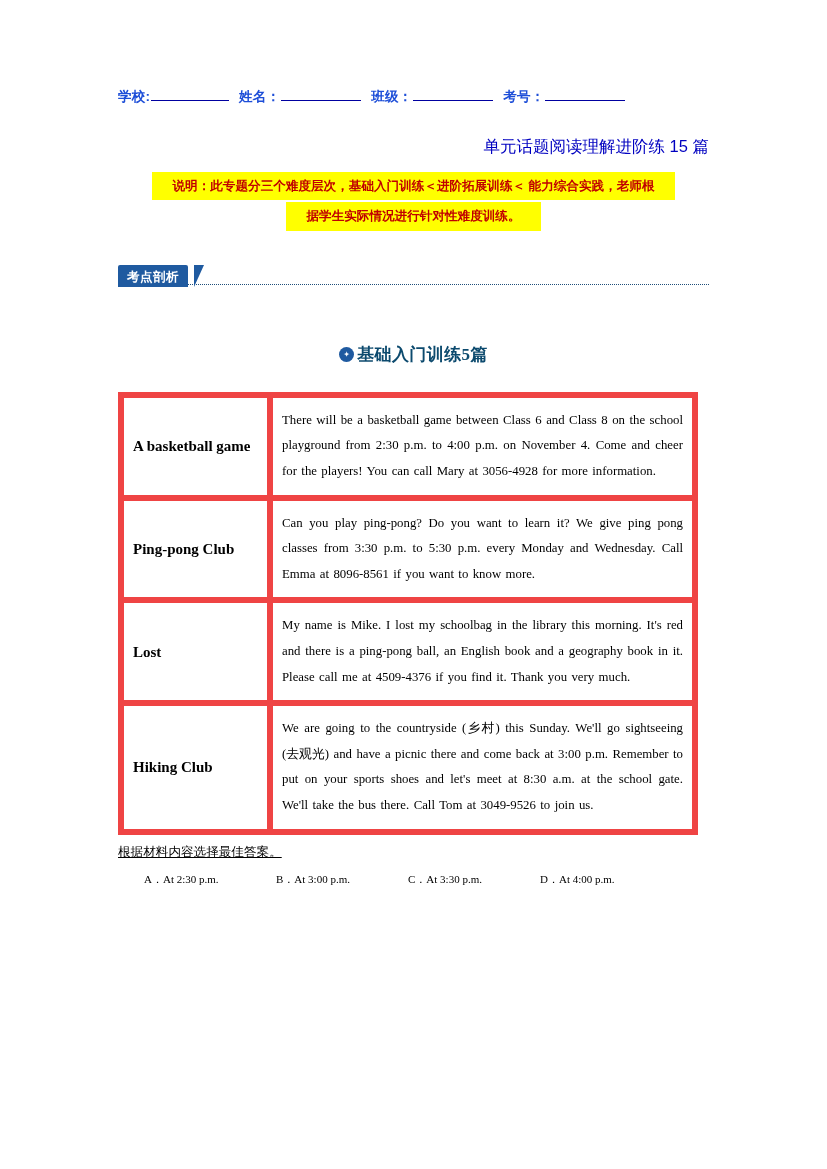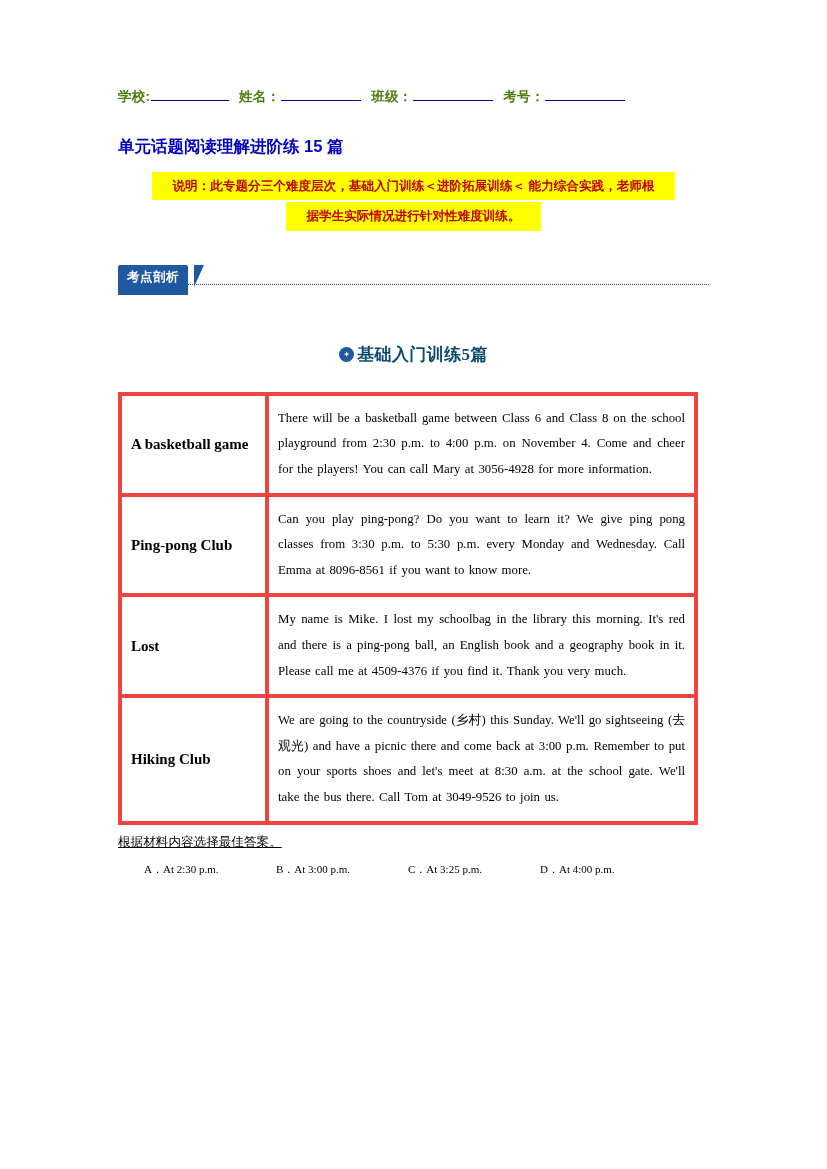--- a/index.html
+++ b/index.html
@@ -24,21 +24,21 @@
     padding: 88px 118px 0 118px;
   }
 
   
   .info-line {
     display: flex;
     align-items: baseline;
     font-family: "Liberation Sans", sans-serif;
     font-weight: bold;
     font-size: 13.5px;
-    color: #4d7c0f;
+    color: #1d4ed8;
     letter-spacing: 0.2px;
     margin-bottom: 30px;
   }
   .info-item { display: inline-flex; align-items: baseline; white-space: nowrap; }
   .info-item .lbl { }
   .info-item .blank {
     display: inline-block;
     border-bottom: 1.2px solid #0000a0;
     width: 80px;
     margin: 0 10px 0 1px;
@@ -50,24 +50,24 @@
   .main-title {
     text-align: center;
     color: #0000c0;
     font-family: "Liberation Serif", serif;
     font-weight: bold;
     font-size: 23px;
     margin: 4px 0 6px 0;
     letter-spacing: 0.3px;
   }
   .sub-title {
-    text-align: left;
+    text-align: right;
     color: #0000c0;
     font-family: "Liberation Sans", sans-serif;
-    font-weight: bold;
+    font-weight: normal;
     font-size: 16.5px;
     margin: 0 0 14px 0;
   }
 
   
   .note-wrap {
     text-align: center;
     font-family: "Liberation Sans", sans-serif;
     font-weight: bold;
     font-size: 12.6px;
@@ -91,21 +91,21 @@
   }
   .tag {
     position: absolute;
     left: 0;
     top: 0;
     background: #1f5aa0;
     color: #fff;
     font-family: "Liberation Sans", sans-serif;
     font-weight: bold;
     font-size: 12.5px;
-    padding: 4px 9px 9px 9px;
+    padding: 4px 9px 1px 9px;
     border-radius: 2px 2px 0 0;
     letter-spacing: 0.5px;
   }
   .tag-corner {
     position: absolute;
     left: 76px;
     top: 0;
     width: 0; height: 0;
     border-left: 10px solid #1f5aa0;
     border-bottom: 22px solid transparent;
@@ -141,21 +141,21 @@
   }
 
   
   table.notice {
     border-collapse: collapse;
     width: 580px;
     margin: 0 0 0 0;
     table-layout: fixed;
   }
   table.notice td {
-    border: 4px solid #ef4444;
+    border: 6px solid #ef4444;
     vertical-align: middle;
     padding: 10px 9px;
   }
   td.label {
     width: 125px;
     font-family: "Liberation Serif", serif;
     font-weight: bold;
     font-size: 15px;
     line-height: 2.0;
     padding-left: 12px;
@@ -251,17 +251,17 @@
       <td class="body">We are going to the countryside (乡村) this Sunday. We'll go sightseeing (去观光) and have a picnic there and come back at 3:00 p.m. Remember to put on your sports shoes and let's meet at 8:30 a.m. at the school gate. We'll take the bus there. Call Tom at 3049-9526 to join us.</td>
     </tr>
   </tbody>
     </table>
 
   <div class="instruct">根据材料内容选择最佳答案。</div>
 
   <div class="opt-row">
     <span class="opt">A．At 2:30 p.m.</span>
     <span class="opt">B．At 3:00 p.m.</span>
-    <span class="opt">C．At 3:25 p.m.</span>
+    <span class="opt">C．At 3:30 p.m.</span>
     <span class="opt">D．At 4:00 p.m.</span>
   </div>
 
 </div>
 
 </body></html>

